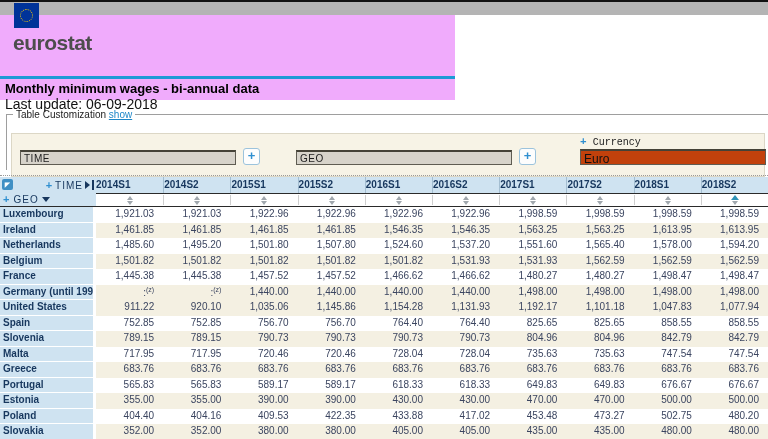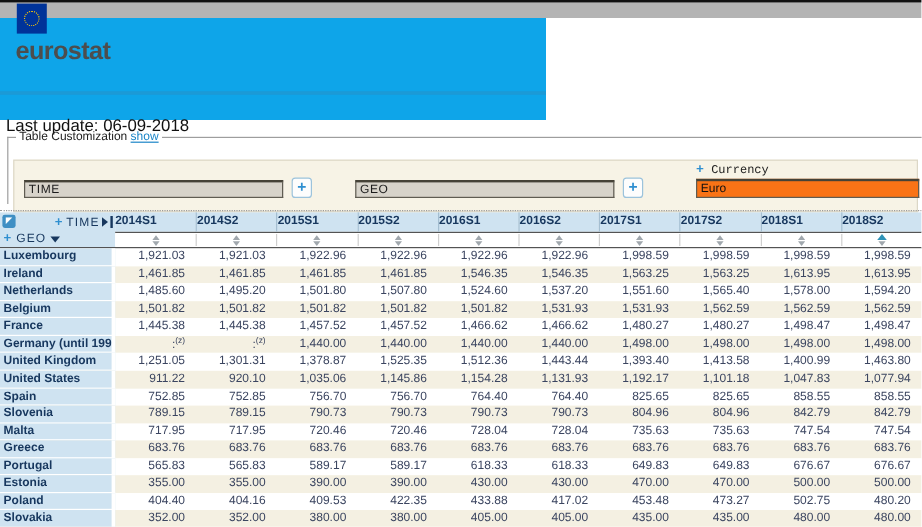--- a/index.html
+++ b/index.html
@@ -5,21 +5,21 @@
   * { margin:0; padding:0; box-sizing:border-box; }
   html,body { width:768px; height:439px; overflow:hidden; background:#fff;
     font-family:"Liberation Sans", sans-serif; }
   .screen { position:relative; width:768px; height:439px; background:#fff; }
 
   
   .topbar { position:absolute; left:0; top:0; width:768px; height:15px;
     background:#b4b4b4; border-top:2px solid #111; }
 
   
-  .brandblock { position:absolute; left:0; top:15px; width:455px; height:85px; background:#0ea5e9; }
+  .brandblock { position:absolute; left:0; top:15px; width:455px; height:85px; background:#f0abfc; }
   .flag { position:absolute; left:14px; top:-12px; width:25px; height:25px; background:#003399;
     display:flex; align-items:center; justify-content:center; }
   .flag .stars { width:13px; height:13px; border:1.5px dotted #ffcc00; border-radius:50%; }
   .brand { position:absolute; left:13px; top:16px; font-size:21px; font-weight:bold;
     color:#4d4d4d; letter-spacing:-0.5px; }
   .bluerule { position:absolute; left:0; top:61px; width:455px; height:3px; background:#1c9ad6; }
 
   
   .title { position:absolute; left:5px; top:81px; font-size:13px; font-weight:bold; color:#000; }
   .lastupdate { position:absolute; left:5px; top:96px; font-size:14px; color:#111; }
@@ -37,22 +37,22 @@
   .timebox { left:8px; }
   .geobox { left:284px; }
   .plusbtn { position:absolute; top:14px; width:17px; height:17px; background:#fdfdfd;
     border:1px solid #9cc3dc; border-radius:3px; color:#2f8fd0; font-weight:bold;
     font-size:13px; text-align:center; line-height:14px; cursor:pointer; }
   .plusbtn::before { content:'+'; }
   .plusbtn.time { left:231px; }
   .plusbtn.geo { left:507px; }
   .curlabel { position:absolute; left:568px; top:2px; font-size:10px; color:#222;font-family:Liberation Mono, monospace; }
   .plusglyph { color:#2f8fd0; font-weight:bold; font-size:11px; }
-  .curselect { position:absolute; left:568px; top:15px; width:186px; height:16px; background:#f97316;
-    border:1px solid #5f5c52; border-top:2px solid #454237; font-size:10px; color:#111;
+  .curselect { position:absolute; left:568px; top:15px; width:186px; height:16px; background:#c2410c;
+    border:1px solid #5f5c52; border-top:2px solid #454237; font-size:12px; color:#111;
     padding:1px 12px 0 3px; cursor:pointer; }
 
   
   .tablewrap { position:absolute; left:0; top:175px; width:768px; height:264px;
     border-top:1px dotted #9a9a9a; }
   .corner { position:absolute; left:0; top:1px; width:96px; height:29px; background:#cfe3f1; }
   .cornericon { position:absolute; left:2px; top:2px; width:11px; height:11px; background:#3f8fc4;
     border-radius:2px; color:#fff; font-size:7px; line-height:11px; text-align:center; cursor:pointer; }
   .cornericon::before { content:'◤'; }
   .timedim { position:absolute; right:2px; top:2px; font-size:10px; color:#17375e;
@@ -103,20 +103,21 @@
   <div class="topbar"></div>
 
   <div class="brandblock">
     <div class="flag">
       <div class="stars"></div>
     </div>
     <div class="brand">eurostat</div>
     <div class="bluerule"></div>
   </div>
 
+  <div class="title">Monthly minimum wages - bi-annual data</div>
   <div class="lastupdate">Last update: 06-09-2018</div>
 
   <fieldset class="custom">
     <legend>
       <span>Table Customization</span>
       <a class="showlink">show</a>
     </legend>
     <div class="filterpanel">
       <div class="dimbox timebox">TIME</div>
       <div class="plusbtn time"></div>
@@ -272,33 +273,20 @@
           <div class="dcell">:<sup>(z)</sup></div>
           <div class="dcell">1,440.00</div>
           <div class="dcell">1,440.00</div>
           <div class="dcell">1,440.00</div>
           <div class="dcell">1,440.00</div>
           <div class="dcell">1,498.00</div>
           <div class="dcell">1,498.00</div>
           <div class="dcell">1,498.00</div>
           <div class="dcell">1,498.00</div>
         </div>
-        <div class="trow">
-          <div class="rlabel">United Kingdom</div>
-          <div class="dcell">1,251.05</div>
-          <div class="dcell">1,301.31</div>
-          <div class="dcell">1,378.87</div>
-          <div class="dcell">1,525.35</div>
-          <div class="dcell">1,512.36</div>
-          <div class="dcell">1,443.44</div>
-          <div class="dcell">1,393.40</div>
-          <div class="dcell">1,413.58</div>
-          <div class="dcell">1,400.99</div>
-          <div class="dcell">1,463.80</div>
-        </div>
         <div class="trow alt">
           <div class="rlabel">United States</div>
           <div class="dcell">911.22</div>
           <div class="dcell">920.10</div>
           <div class="dcell">1,035.06</div>
           <div class="dcell">1,145.86</div>
           <div class="dcell">1,154.28</div>
           <div class="dcell">1,131.93</div>
           <div class="dcell">1,192.17</div>
           <div class="dcell">1,101.18</div>

